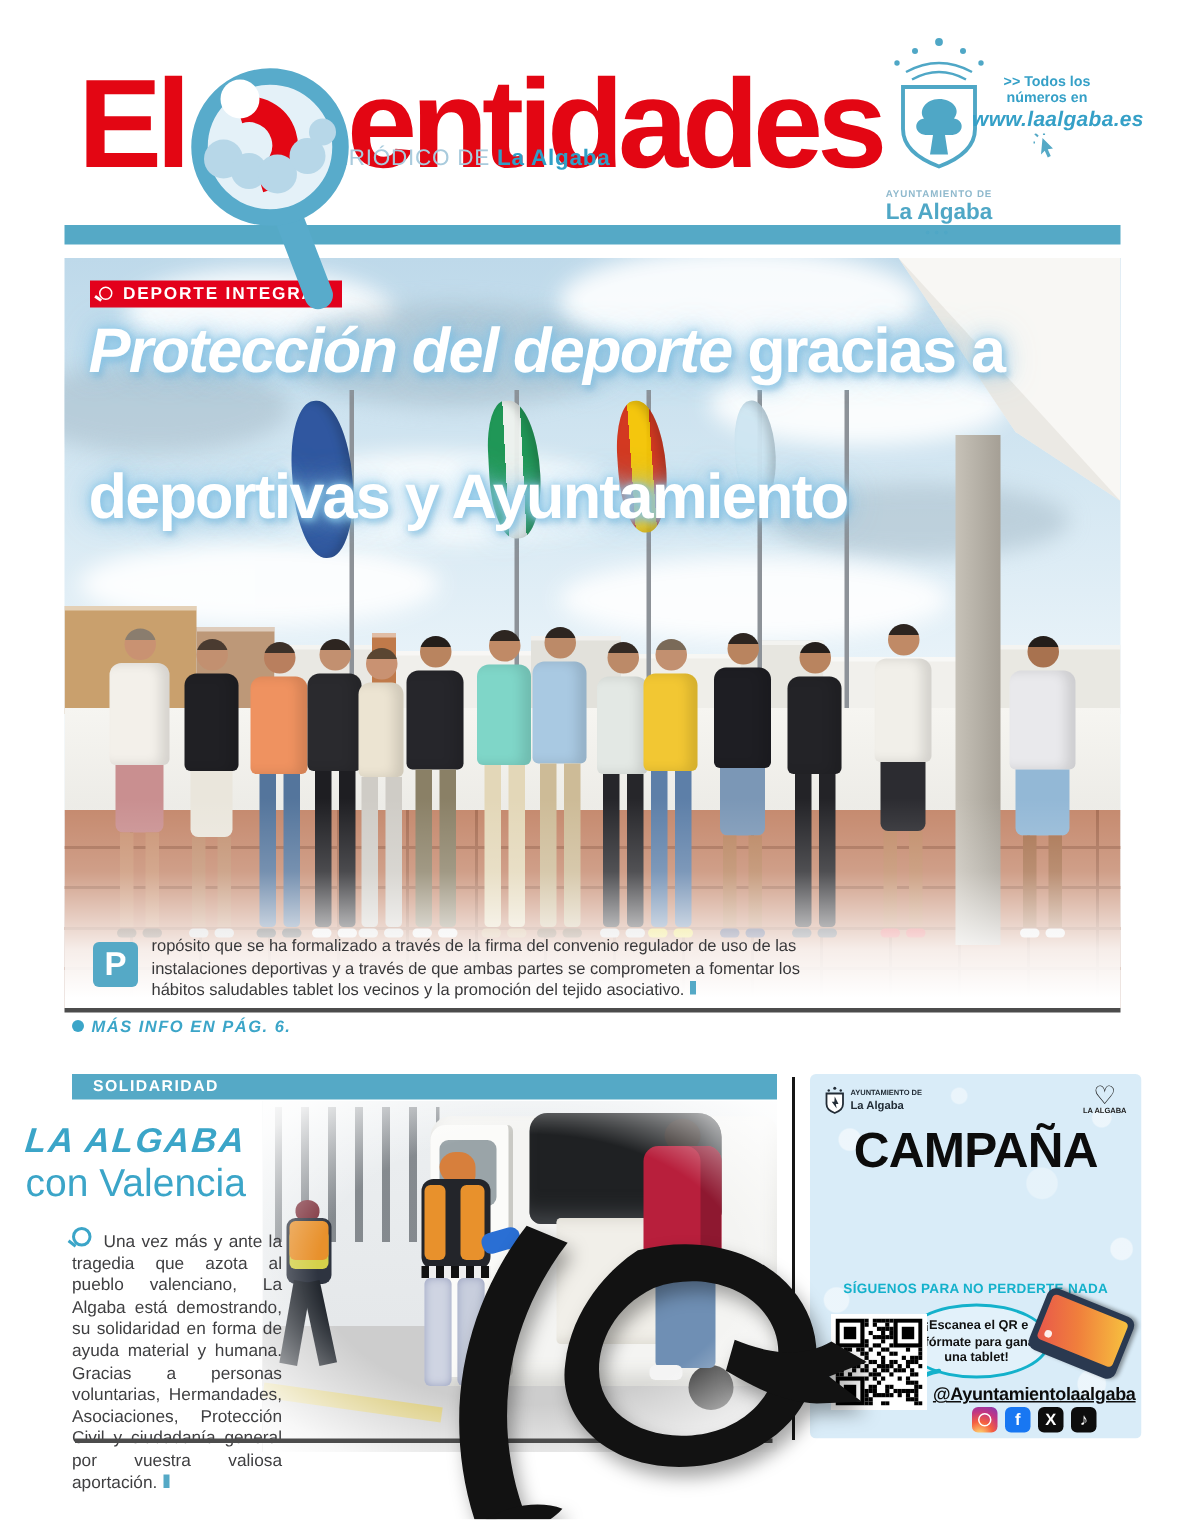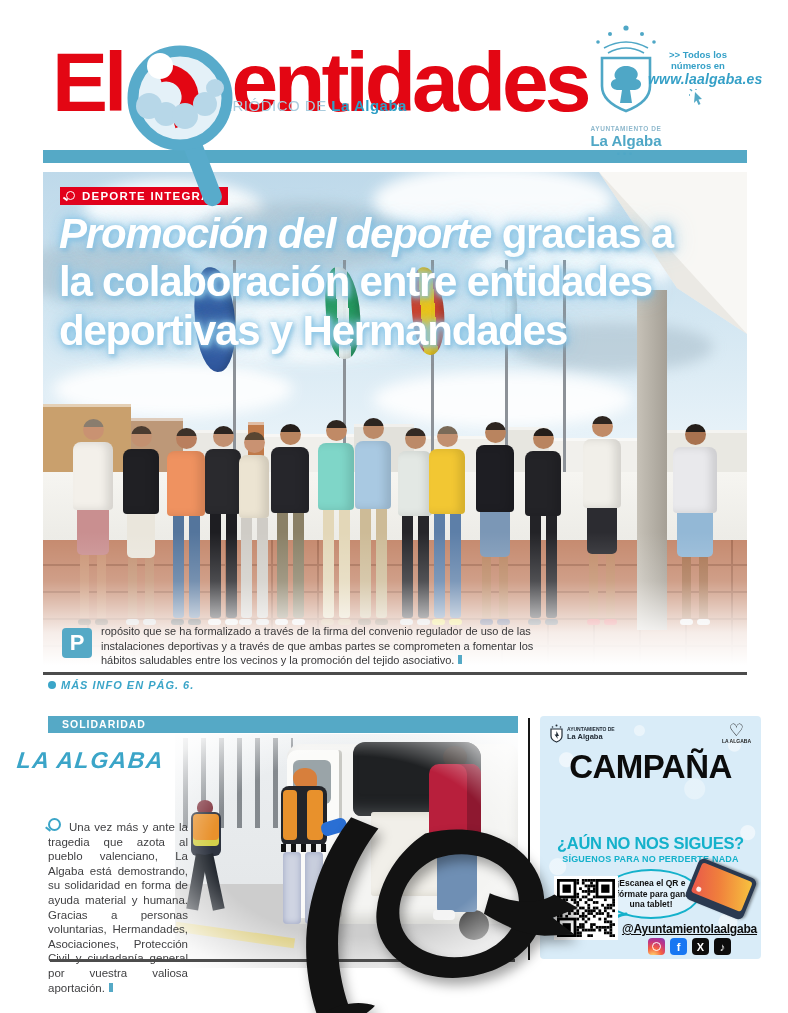--- a/index.html
+++ b/index.html
@@ -442,27 +442,27 @@
         </div>
       </div>
     <div class="hero-fade"></div>
 
     <div class="tag-red">
       <span class="mag"></span>
       <span>DEPORTE INTEGRAL</span>
     </div>
 
     <h1 class="headline" style="margin:0;">
-      <span class="it">Promoción del deporte</span><span> gracias a</span><br>
-      <span>la colaboración entre entidades</span><br>
-      <span>deportivas y Hermandades</span>
+      <span class="it">Protección del deporte</span><span> gracias a</span><br>
+      <br>
+      <span>deportivas y Ayuntamiento</span>
     </h1>
 
     <div class="cap-box">P</div>
-    <div class="cap-text"><span>ropósito que se ha formalizado a través de la firma del convenio regulador de uso de las instalaciones deportivas y a través de que ambas partes se comprometen a fomentar los hábitos saludables entre los vecinos y la promoción del tejido asociativo.</span><span class="endmark"></span></div>
+    <div class="cap-text"><span>ropósito que se ha formalizado a través de la firma del convenio regulador de uso de las instalaciones deportivas y a través de que ambas partes se comprometen a fomentar los hábitos saludables tablet los vecinos y la promoción del tejido asociativo.</span><span class="endmark"></span></div>
   </section>
 
   <div class="rule-main"></div>
   <div class="more-info">
     <span class="dot"></span><span>MÁS INFO EN PÁG. 6.</span>
   </div>
 
   <section class="bottom">
     <div class="soli-bar">SOLIDARIDAD</div>
 
@@ -498,20 +498,21 @@
 
       <div class="v" style="left:268px;top:12px;width:24px;height:22px;background:#2b2320;border-radius:50%;"></div>
       <div class="v" style="left:254px;top:30px;width:52px;height:78px;background:#b81f3c;border-radius:10px 10px 6px 6px;box-shadow:inset -14px 0 0 #8e1830;"></div>
       <div class="v" style="left:262px;top:104px;width:40px;height:74px;background:#6f8fb4;border-radius:4px;"></div>
       <div class="v" style="left:258px;top:176px;width:22px;height:10px;background:#f4f4f4;border-radius:4px;"></div>
       <div class="p2fade"></div>
     </div>
 
     <div class="heading2">
       <span class="hand">LA ALGABA</span>
+      <span class="sub">con Valencia</span>
     </div>
 
     <p class="body2" style="margin:0;">
       <span class="mag2"></span><span>Una vez más</span><span> y ante la tragedia que azota al pueblo valenciano, La Algaba está demostrando, su solidaridad en forma de ayuda material y humana. Gracias a personas voluntarias, Hermandades, Asociaciones, Protección Civil y ciudadanía general por vuestra valiosa aportación.</span><span class="endmark"></span>
     </p>
 
     <div class="rule-left"></div>
     <div class="vdivider"></div>
 
     <aside class="ad">
@@ -524,21 +525,20 @@
           <path d="M7.5,7 L10,12 H8.2 L8.8,15 L5.5,10.5 H7.2 Z" fill="#222c36"></path>
         </svg>
         <div class="txt"><span>AYUNTAMIENTO DE</span><br><b>La Algaba</b></div>
       </div>
       <div class="ad-logo-r">
         <div class="heart">♡</div>
         <span>LA ALGABA</span>
       </div>
 
       <div class="ad-t1">CAMPAÑA</div>
-      <div class="ad-q">¿AÚN NO NOS SIGUES?</div>
       <div class="ad-s">SÍGUENOS PARA NO PERDERTE NADA</div>
 
       <div class="ad-cta">¡Escanea el QR e infórmate para ganar una tablet!</div>
       <span class="ad-arrow">
         <svg width="26" height="24" viewBox="0 0 26 24">
           <path d="M20,2 C8,4 2,10 6,18" fill="none" stroke="#14b1cb" stroke-width="3" stroke-linecap="round"></path>
           <polygon points="1,14 10,16 4,22" fill="#14b1cb"></polygon>
         </svg>
       </span>
       <div class="tablet">

